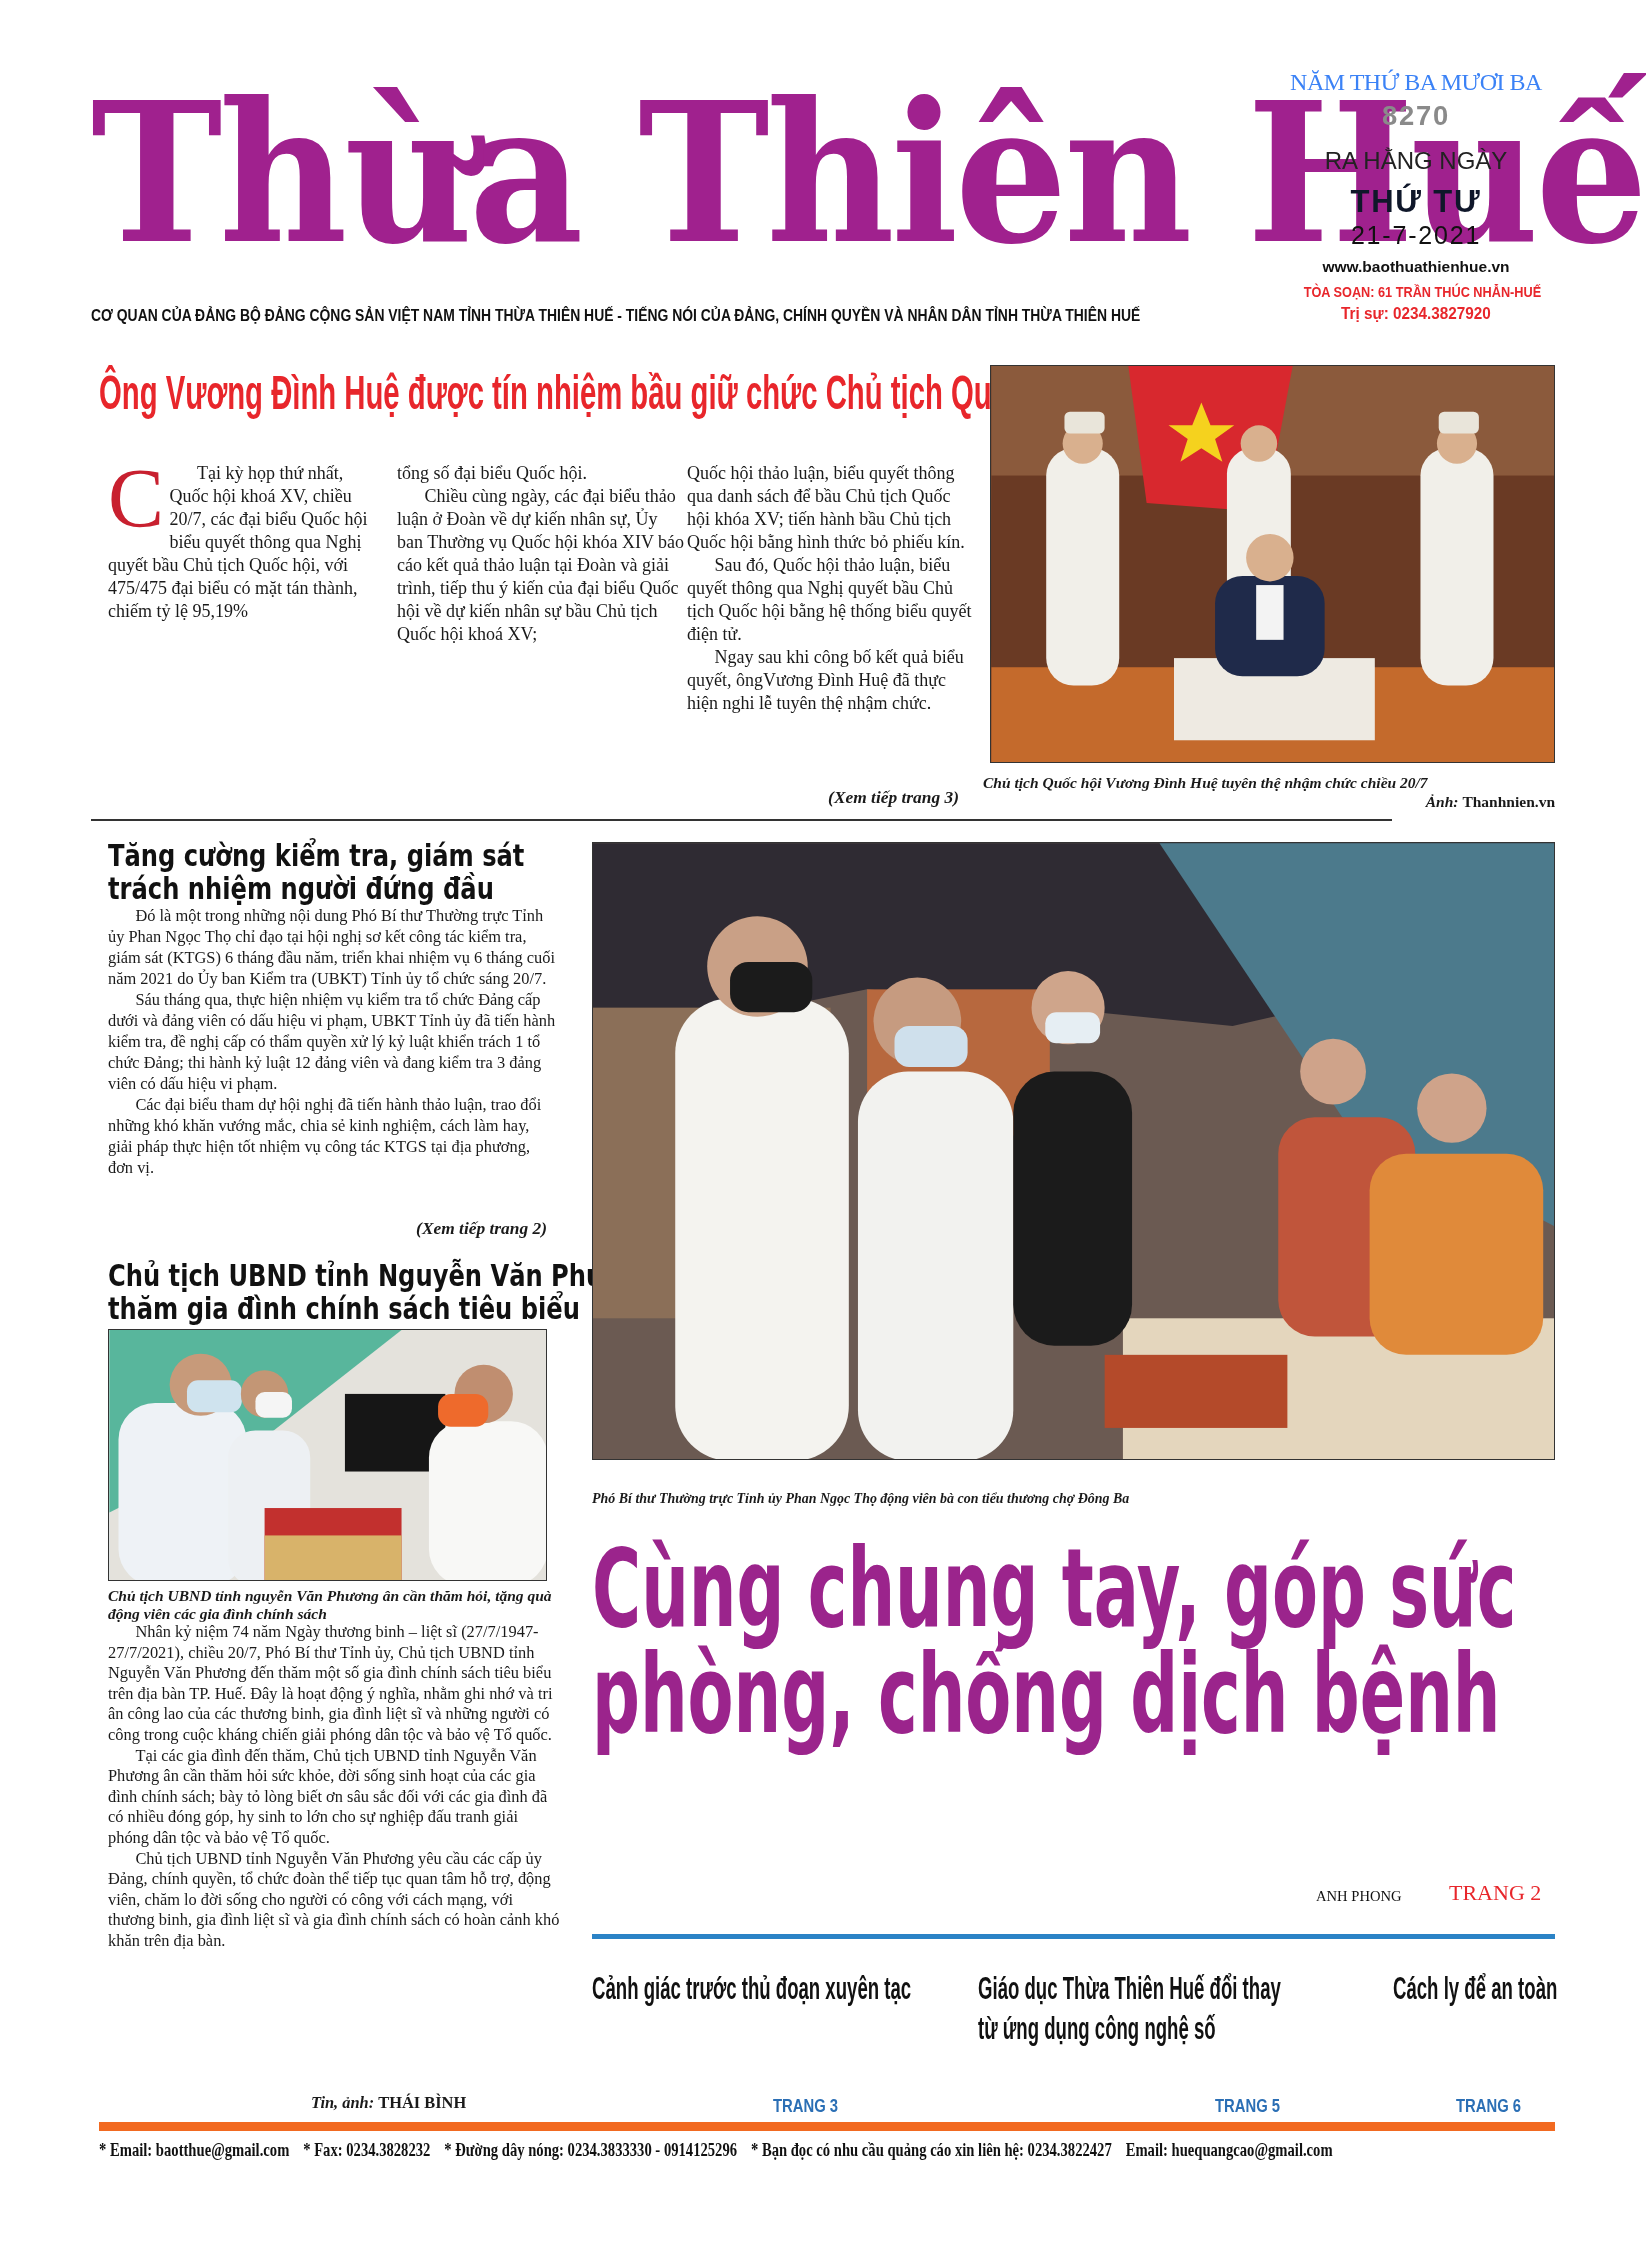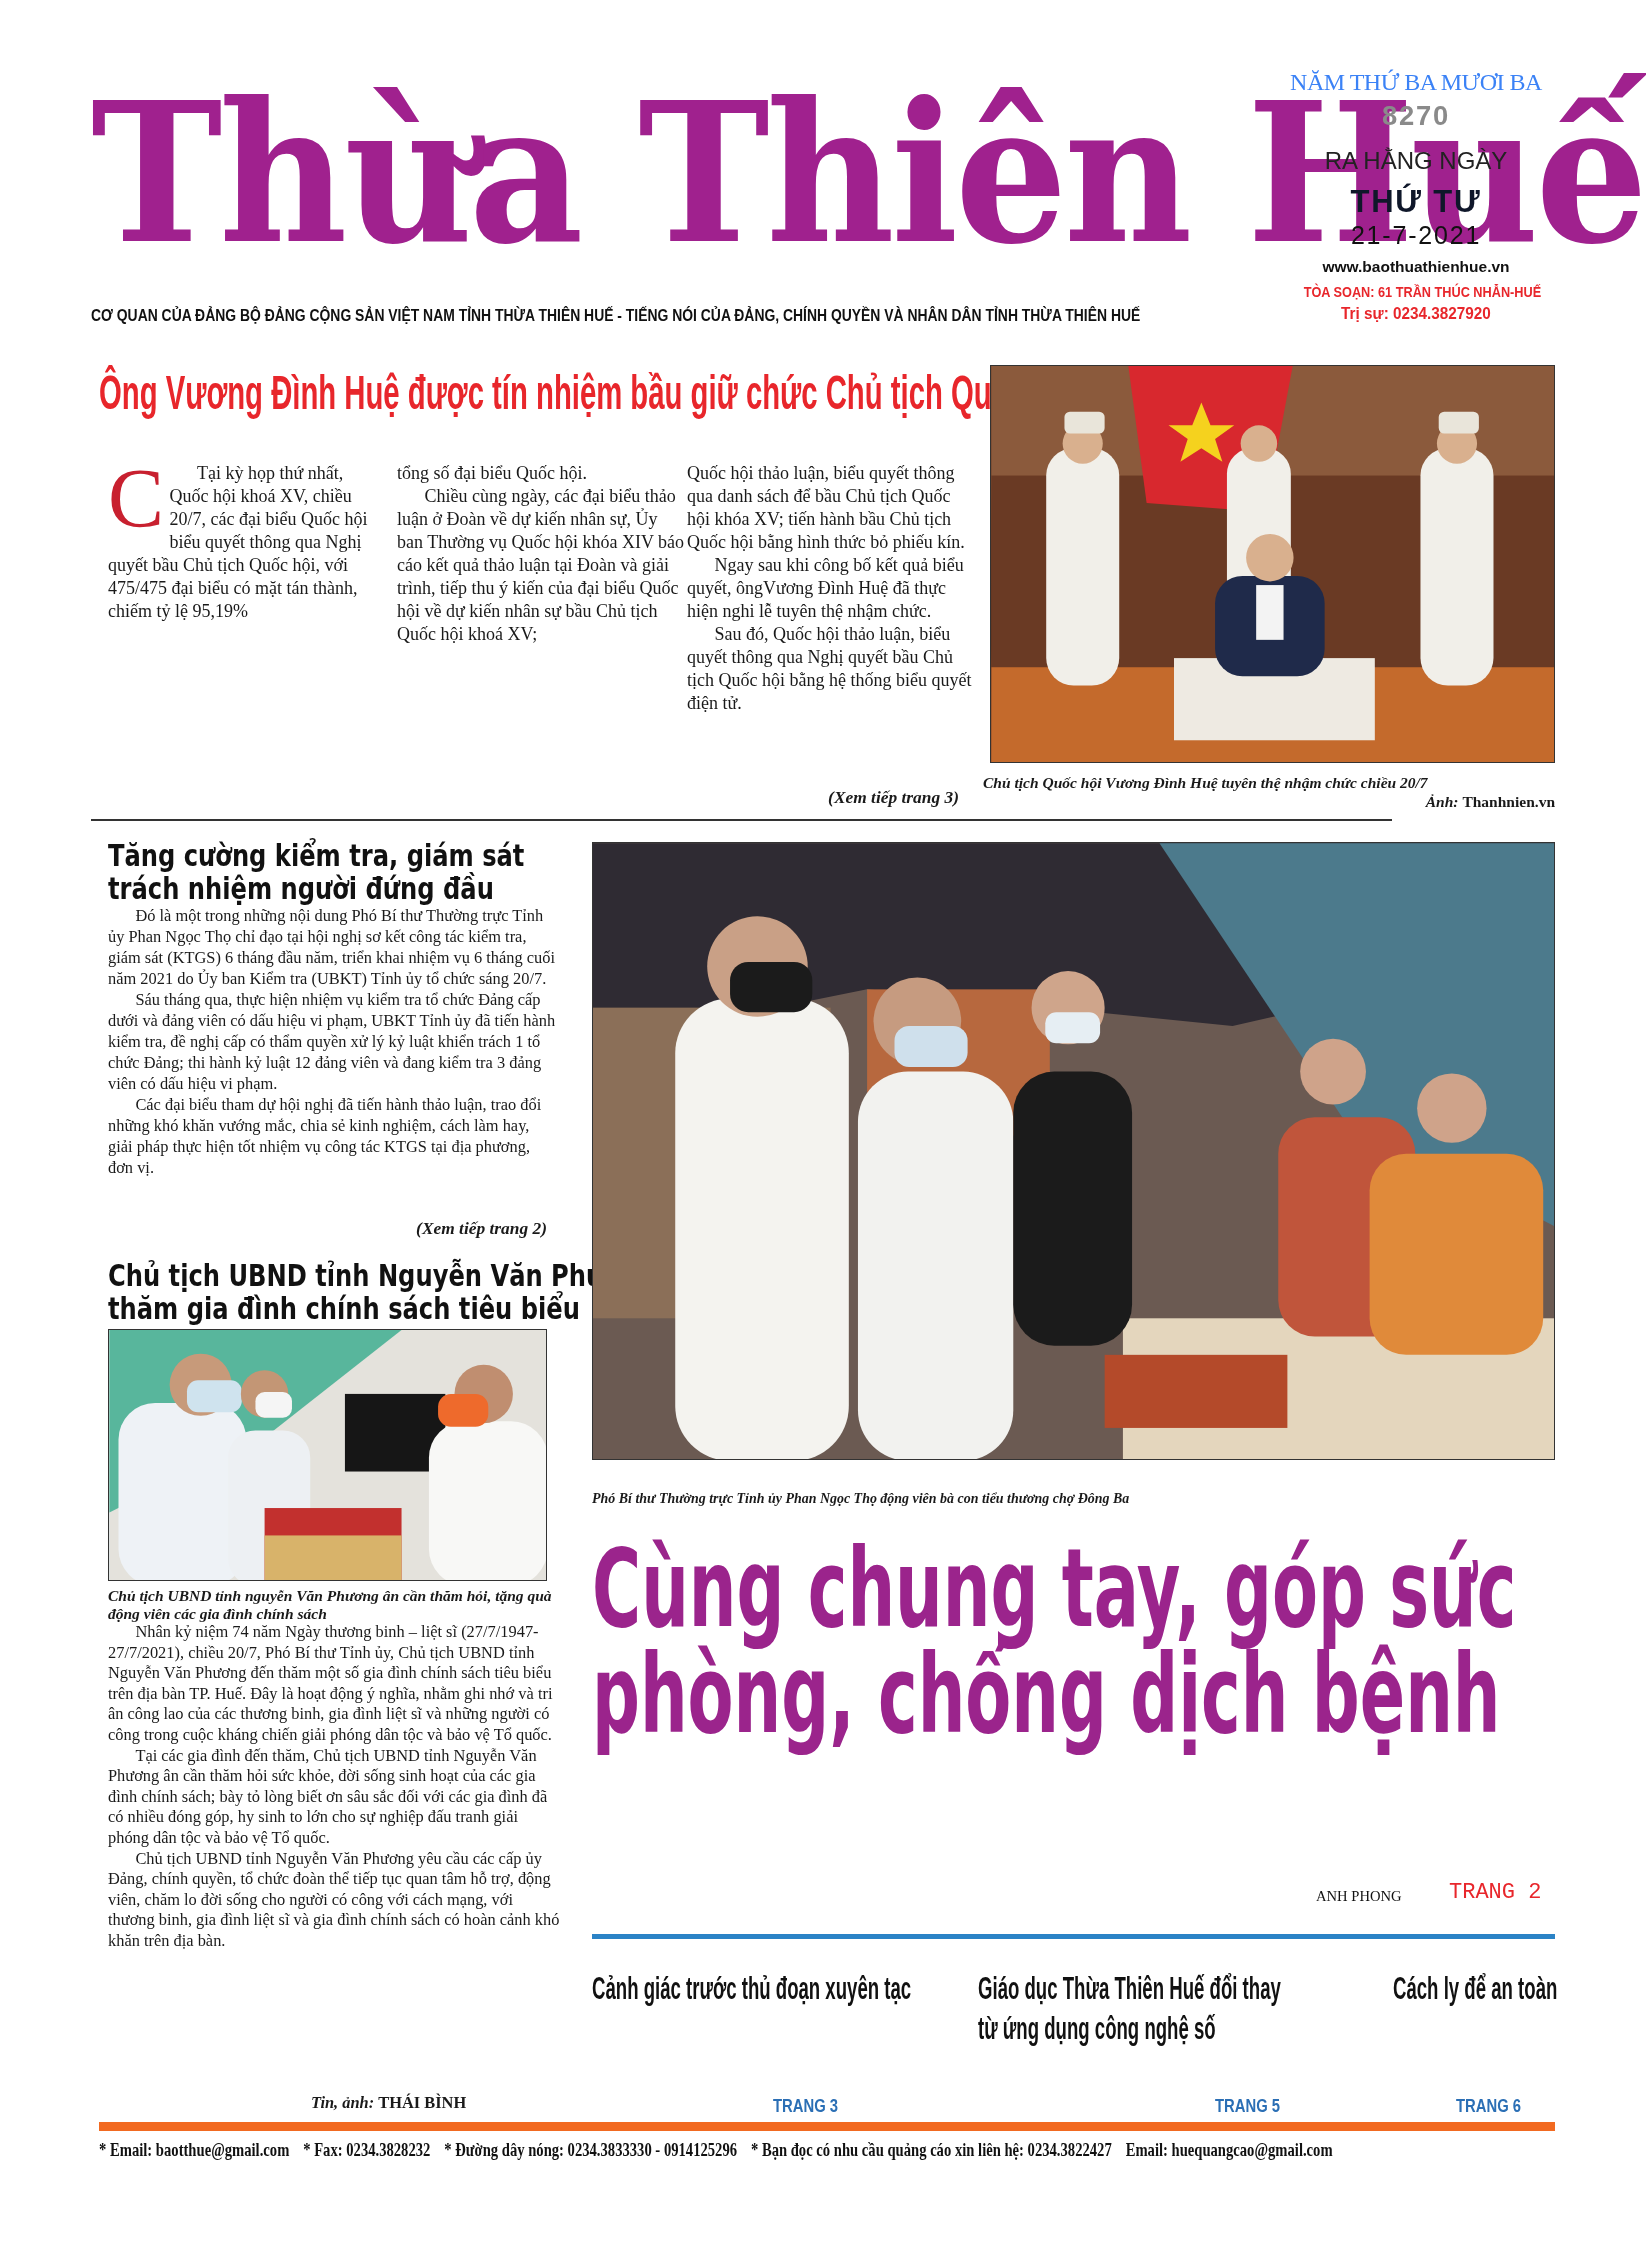--- a/index.html
+++ b/index.html
@@ -78,21 +78,21 @@
     background: linear-gradient(180deg, #2d2830 0%, #5a4b45 30%, #8a7560 55%, #c9b38f 75%, #d9c6a2 100%); }
   .cap-market { left: 592px; top: 1489px; white-space: nowrap; font-size: 15.5px; transform: scaleX(0.9); transform-origin: left top; }
 
   .main-headline {
     left: 592px; top: 1535px; width: 969px;
     font-family: "DejaVu Sans", sans-serif; font-weight: bold; font-size: 108px; line-height: 108px;
     color: #9b248c; transform: scaleX(0.62); transform-origin: left top; white-space: nowrap;
   }
   .main-headline div { height: 106px; }
   .byline-main { left: 1316px; top: 1888px; font-family: "Liberation Serif", serif; font-weight: normal; font-size: 14.6px; }
-  .trang-main { left: 1449px; top: 1880px; font-family: Liberation Mono, monospace; font-size: 22px; color: #e8262b; }
+  .trang-main { left: 1449px; top: 1880px; font-family: Liberation Serif, serif; font-size: 22px; color: #e8262b; }
 
   .rule-blue { left: 592px; top: 1934px; width: 963px; height: 4.6px; background: #2b83c6; }
   .teaser { font-family: "Liberation Sans", sans-serif; font-weight: bold; font-size: 31px; line-height: 40px; color: #111;
     transform: scaleX(0.6); transform-origin: left top; white-space: nowrap; }
   .teaser1 { left: 592px; top: 1969px; }
   .teaser2 { left: 978px; top: 1969px; }
   .teaser3 { left: 1393px; top: 1969px; }
   .page-ref { font-family: "Liberation Sans", sans-serif; font-weight: bold; font-size: 19px; color: #2b6fb5; transform: scaleX(0.78); transform-origin: left top; }
   .ref1 { left: 773px; top: 2095px; }
   .ref2 { left: 1215px; top: 2095px; }
@@ -126,22 +126,22 @@
 <div class="abs body-text col1">
   <span class="dropcap">C</span>
   <p>Tại kỳ họp thứ nhất, Quốc hội khoá XV, chiều 20/7, các đại biểu Quốc hội biểu quyết thông qua Nghị quyết bầu Chủ tịch Quốc hội, với 475/475 đại biểu có mặt tán thành, chiếm tỷ lệ 95,19%</p>
 </div>
 <div class="abs body-text col2">
   <p class="noindent">tổng số đại biểu Quốc hội.</p>
   <p>Chiều cùng ngày, các đại biểu thảo luận ở Đoàn về dự kiến nhân sự, Ủy ban Thường vụ Quốc hội khóa XIV báo cáo kết quả thảo luận tại Đoàn và giải trình, tiếp thu ý kiến của đại biểu Quốc hội về dự kiến nhân sự bầu Chủ tịch Quốc hội khoá XV;</p>
 </div>
 <div class="abs body-text col3">
   <p class="noindent">Quốc hội thảo luận, biểu quyết thông qua danh sách để bầu Chủ tịch Quốc hội khóa XV; tiến hành bầu Chủ tịch Quốc hội bằng hình thức bỏ phiếu kín.</p>
+  <p>Sau đó, Quốc hội thảo luận, biểu quyết thông qua Nghị quyết bầu Chủ tịch Quốc hội bằng hệ thống biểu quyết điện tử.</p>
   <p>Ngay sau khi công bố kết quả biểu quyết, ôngVương Đình Huệ đã thực hiện nghi lễ tuyên thệ nhậm chức.</p>
-  <p>Sau đó, Quốc hội thảo luận, biểu quyết thông qua Nghị quyết bầu Chủ tịch Quốc hội bằng hệ thống biểu quyết điện tử.</p>
 </div>
 <div class="abs body-text more more-lead">(Xem tiếp trang 3)</div>
 
 <div class="abs photo photo-assembly">
   <svg width="565" height="398" viewBox="0 0 618 436">
     <rect x="0" y="0" width="618" height="436" fill="#6a3a24"></rect>
     <rect x="0" y="0" width="618" height="120" fill="#8b5a3c"></rect>
     <polygon points="150,0 330,0 300,160 170,150" fill="#d8282e"></polygon>
     <polygon points="230,40 240,65 266,65 245,80 253,105 230,90 207,105 215,80 194,65 220,65" fill="#f5d21e"></polygon>
     <rect x="0" y="330" width="618" height="106" fill="#c46a2c"></rect>

